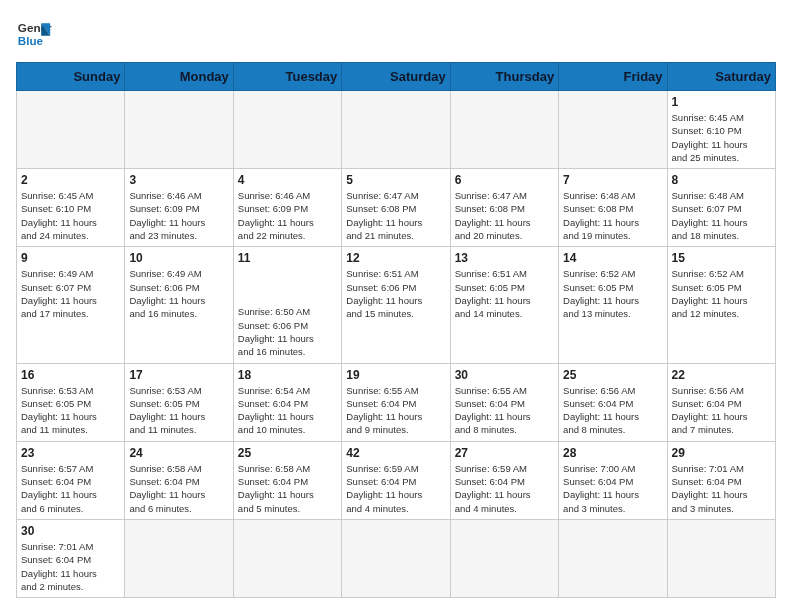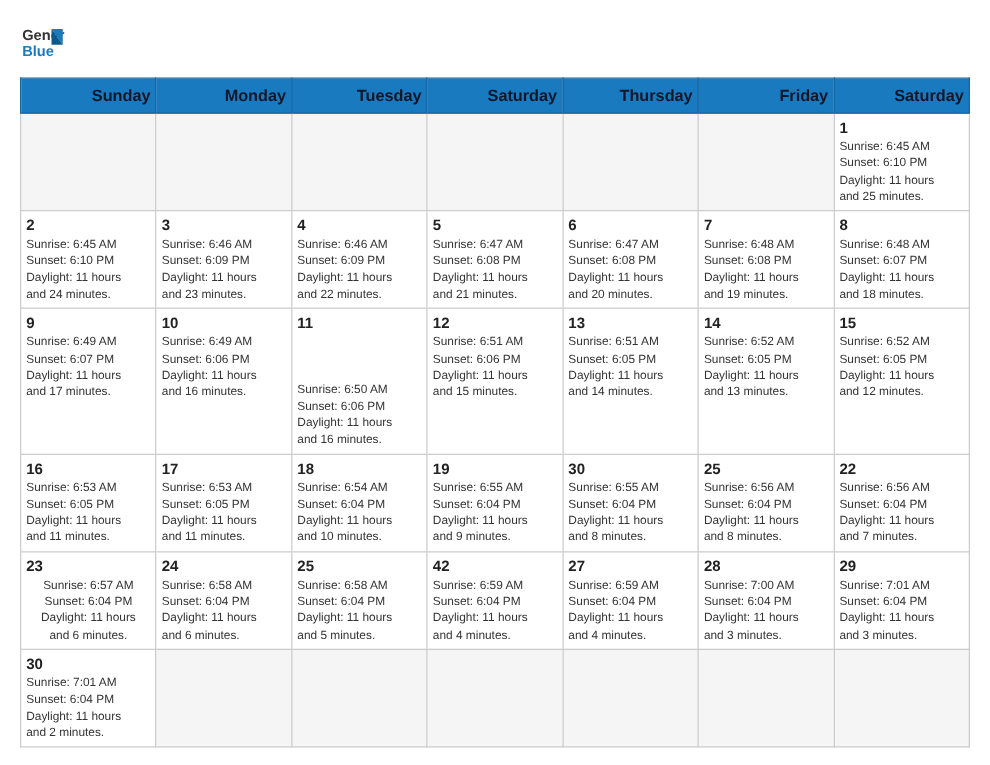--- a/index.html
+++ b/index.html
@@ -274,21 +274,21 @@
           <div class="day-num">22</div>
           <div class="day-info" style="white-space: pre-line;">Sunrise: 6:56 AM
 Sunset: 6:04 PM
 Daylight: 11 hours
 and 7 minutes.</div>
         </td>
       </tr>
       <tr>
         <td>
           <div class="day-num">23</div>
-          <div class="day-info" style="white-space: pre-line; text-align: center;">Sunrise: 6:57 AM
+          <div class="day-info" style="white-space: pre-line;">Sunrise: 6:57 AM
 Sunset: 6:04 PM
 Daylight: 11 hours
 and 6 minutes.</div>
         </td>
         <td>
           <div class="day-num">24</div>
           <div class="day-info" style="white-space: pre-line;">Sunrise: 6:58 AM
 Sunset: 6:04 PM
 Daylight: 11 hours
 and 6 minutes.</div>

